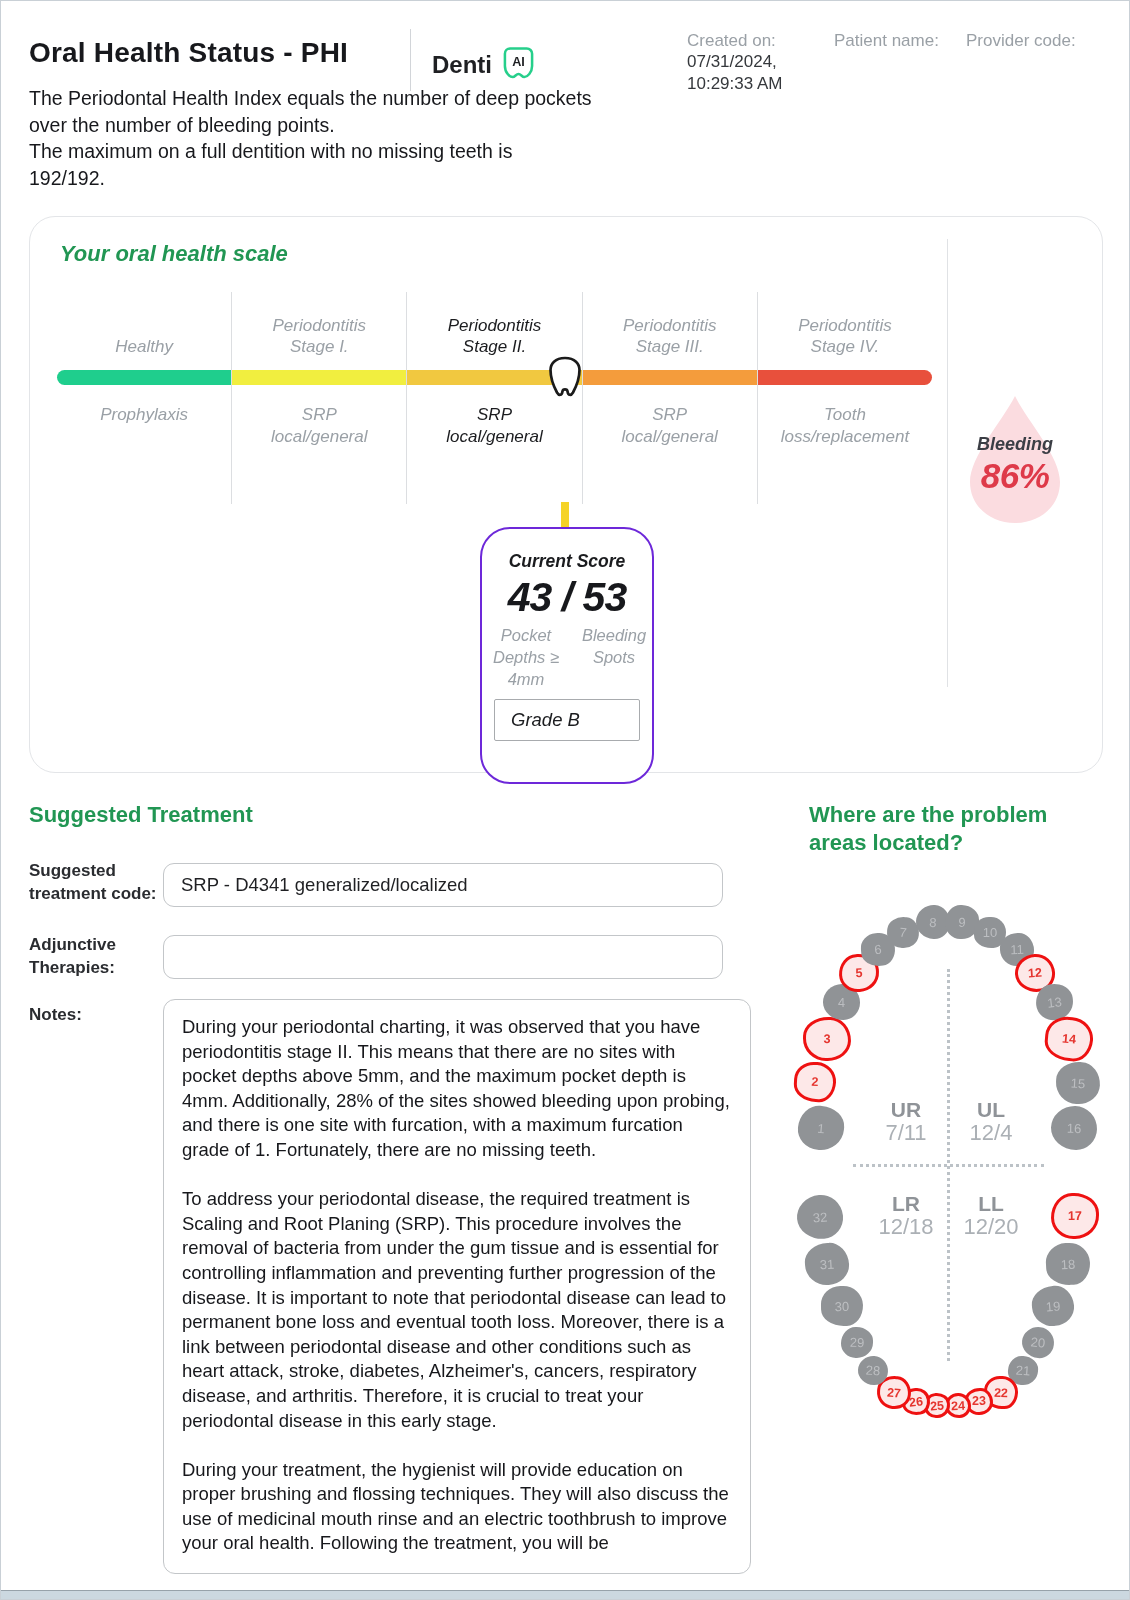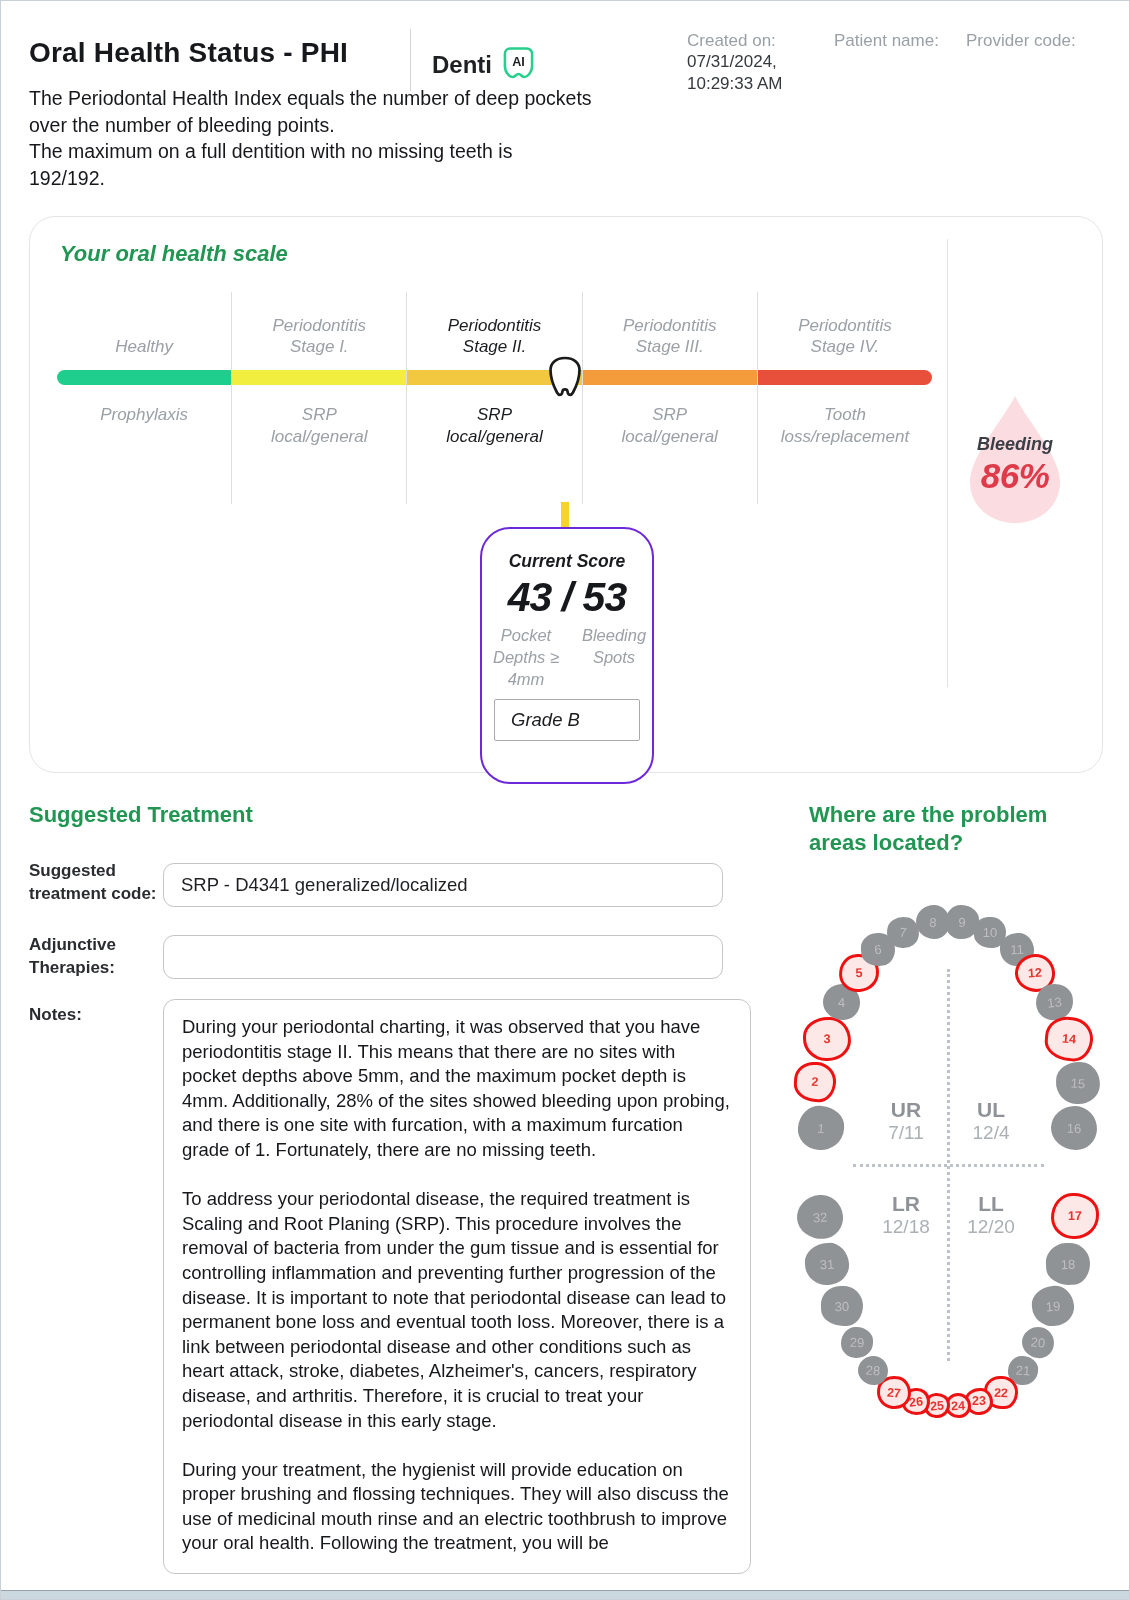--- a/index.html
+++ b/index.html
@@ -59,21 +59,21 @@
                  font-family:"Liberation Sans", sans-serif; font-size:18.5px; color:#1f2023; padding:0 17px; background:#fff; outline:none; }
   .notes-box { position:absolute; left:162px; top:998px; width:588px; height:575px; border:1.5px solid #c3c6c9; border-radius:12px;
                padding:15px 18px; font-size:18.5px; line-height:24.6px; color:#17181c; overflow:hidden; background:#fff; }
 
   
   .problems-heading { position:absolute; left:776px; top:800px; width:300px;margin-left:32px; }
   .dotted-v { position:absolute; left:946px; top:968px; width:0; height:392px; border-left:3px dotted #bcc2c7; }
   .dotted-h { position:absolute; left:852px; top:1163px; width:191px; height:0; border-top:3px dotted #bcc2c7; }
   .quad-label { position:absolute; width:100px; text-align:center; }
   .quad-code { font-size:21px; font-weight:700; color:#8f9398; line-height:23px; }
-  .quad-count { font-size:19px; color:#abb0b5; line-height:24px; }
+  .quad-count { font-size:22px; color:#abb0b5; line-height:24px; }
   .tooth { position:absolute; display:flex; align-items:center; justify-content:center;
            background:#909396; color:#bcbec1; font-size:13px; }
   .tooth.problem { background:#fde8e8; border:3.5px solid #ee1111; color:#e5352f; font-weight:700; font-size:12.5px; }
 
   .bottom-strip { position:absolute; left:0; right:0; bottom:0; height:9px; background:#ccd8e0; border-top:1px solid #97a2aa; }
 </style>
 </head>
 <body>
 
 <div class="page">

